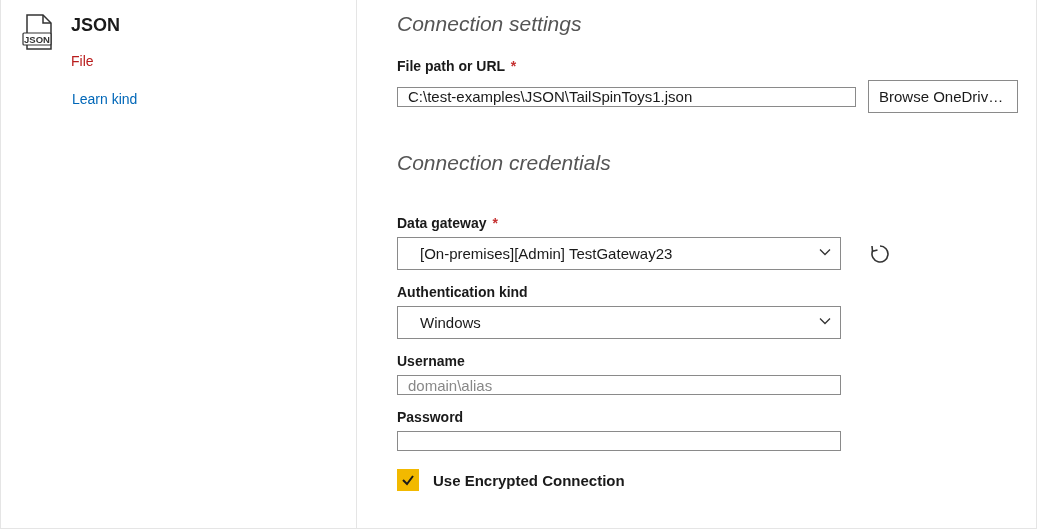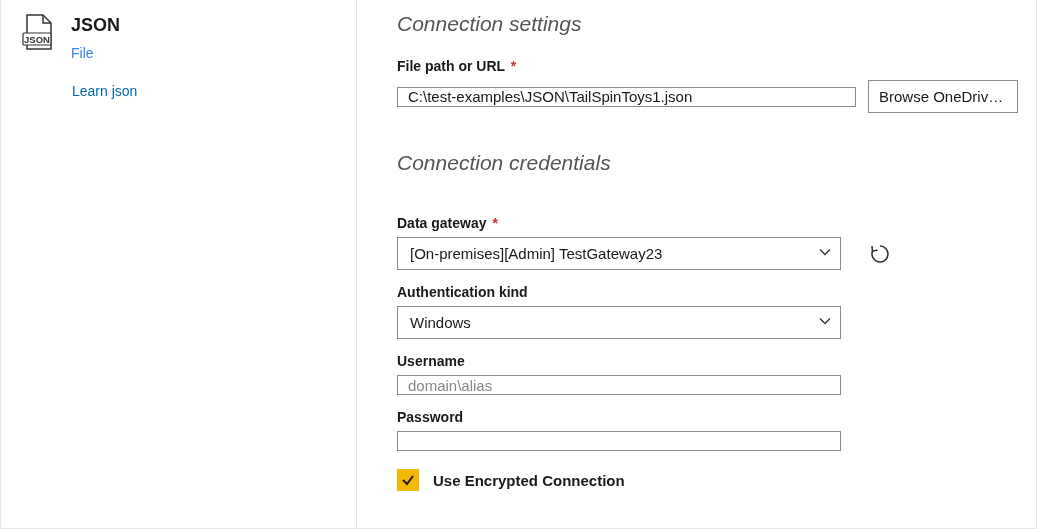--- a/index.html
+++ b/index.html
@@ -35,22 +35,22 @@
     line-height: 1.2;
     padding-top: 2px;
   }
   .sb-title {
     font-size: 18px;
     font-weight: 600;
     color: #1a1a1a;
   }
   .sb-sub {
     font-size: 14px;
-    color: #3b82f6;
-    margin-top: 8px;
+    color: #b91c1c;
+    margin-top: 16px;
   }
   .learn-link {
     margin-top: 22px;
     margin-left: 53px;
     color: #0067b8;
     font-size: 14px;
     cursor: pointer;
     display: inline-block;
   }
   .main {
@@ -107,21 +107,21 @@
     text-overflow: ellipsis;
     text-align: left;
   }
   .select-box {
     position: relative;
     width: 444px;
     height: 33px;
     border: 1px solid #8a8a8a;
     display: flex;
     align-items: center;
-    padding: 0 32px 0 12px;
+    padding: 0 32px 0 22px;
     font-size: 15px;
     cursor: pointer;
     background: #fff;
   }
   .select-box .chevron {
     position: absolute;
     right: 8px;
     top: 50%;
     transform: translateY(-50%);
   }
@@ -165,21 +165,21 @@
           <path d="M24 2 V10 H32" fill="none" stroke="#333" stroke-width="1.5"></path>
           <rect x="4" y="20" width="28" height="12" rx="1" fill="#fff" stroke="#333" stroke-width="1.2"></rect>
           <text x="18" y="30" font-size="9.5" font-family="Segoe UI, Arial" font-weight="600" fill="#333" text-anchor="middle">JSON</text>
         </svg>
       </span>
       <div class="sb-titles">
         <span class="sb-title">JSON</span>
         <span class="sb-sub">File</span>
       </div>
     </div>
-    <a class="learn-link">Learn json</a>
+    <a class="learn-link">Learn kind</a>
   </div>
 
   <div class="main">
     <h2 class="sec-h">Connection settings</h2>
 
     <div class="fld-block">
       <div class="fld-label">
         <span>File path or URL</span>
         <span class="req">*</span>
       </div>

